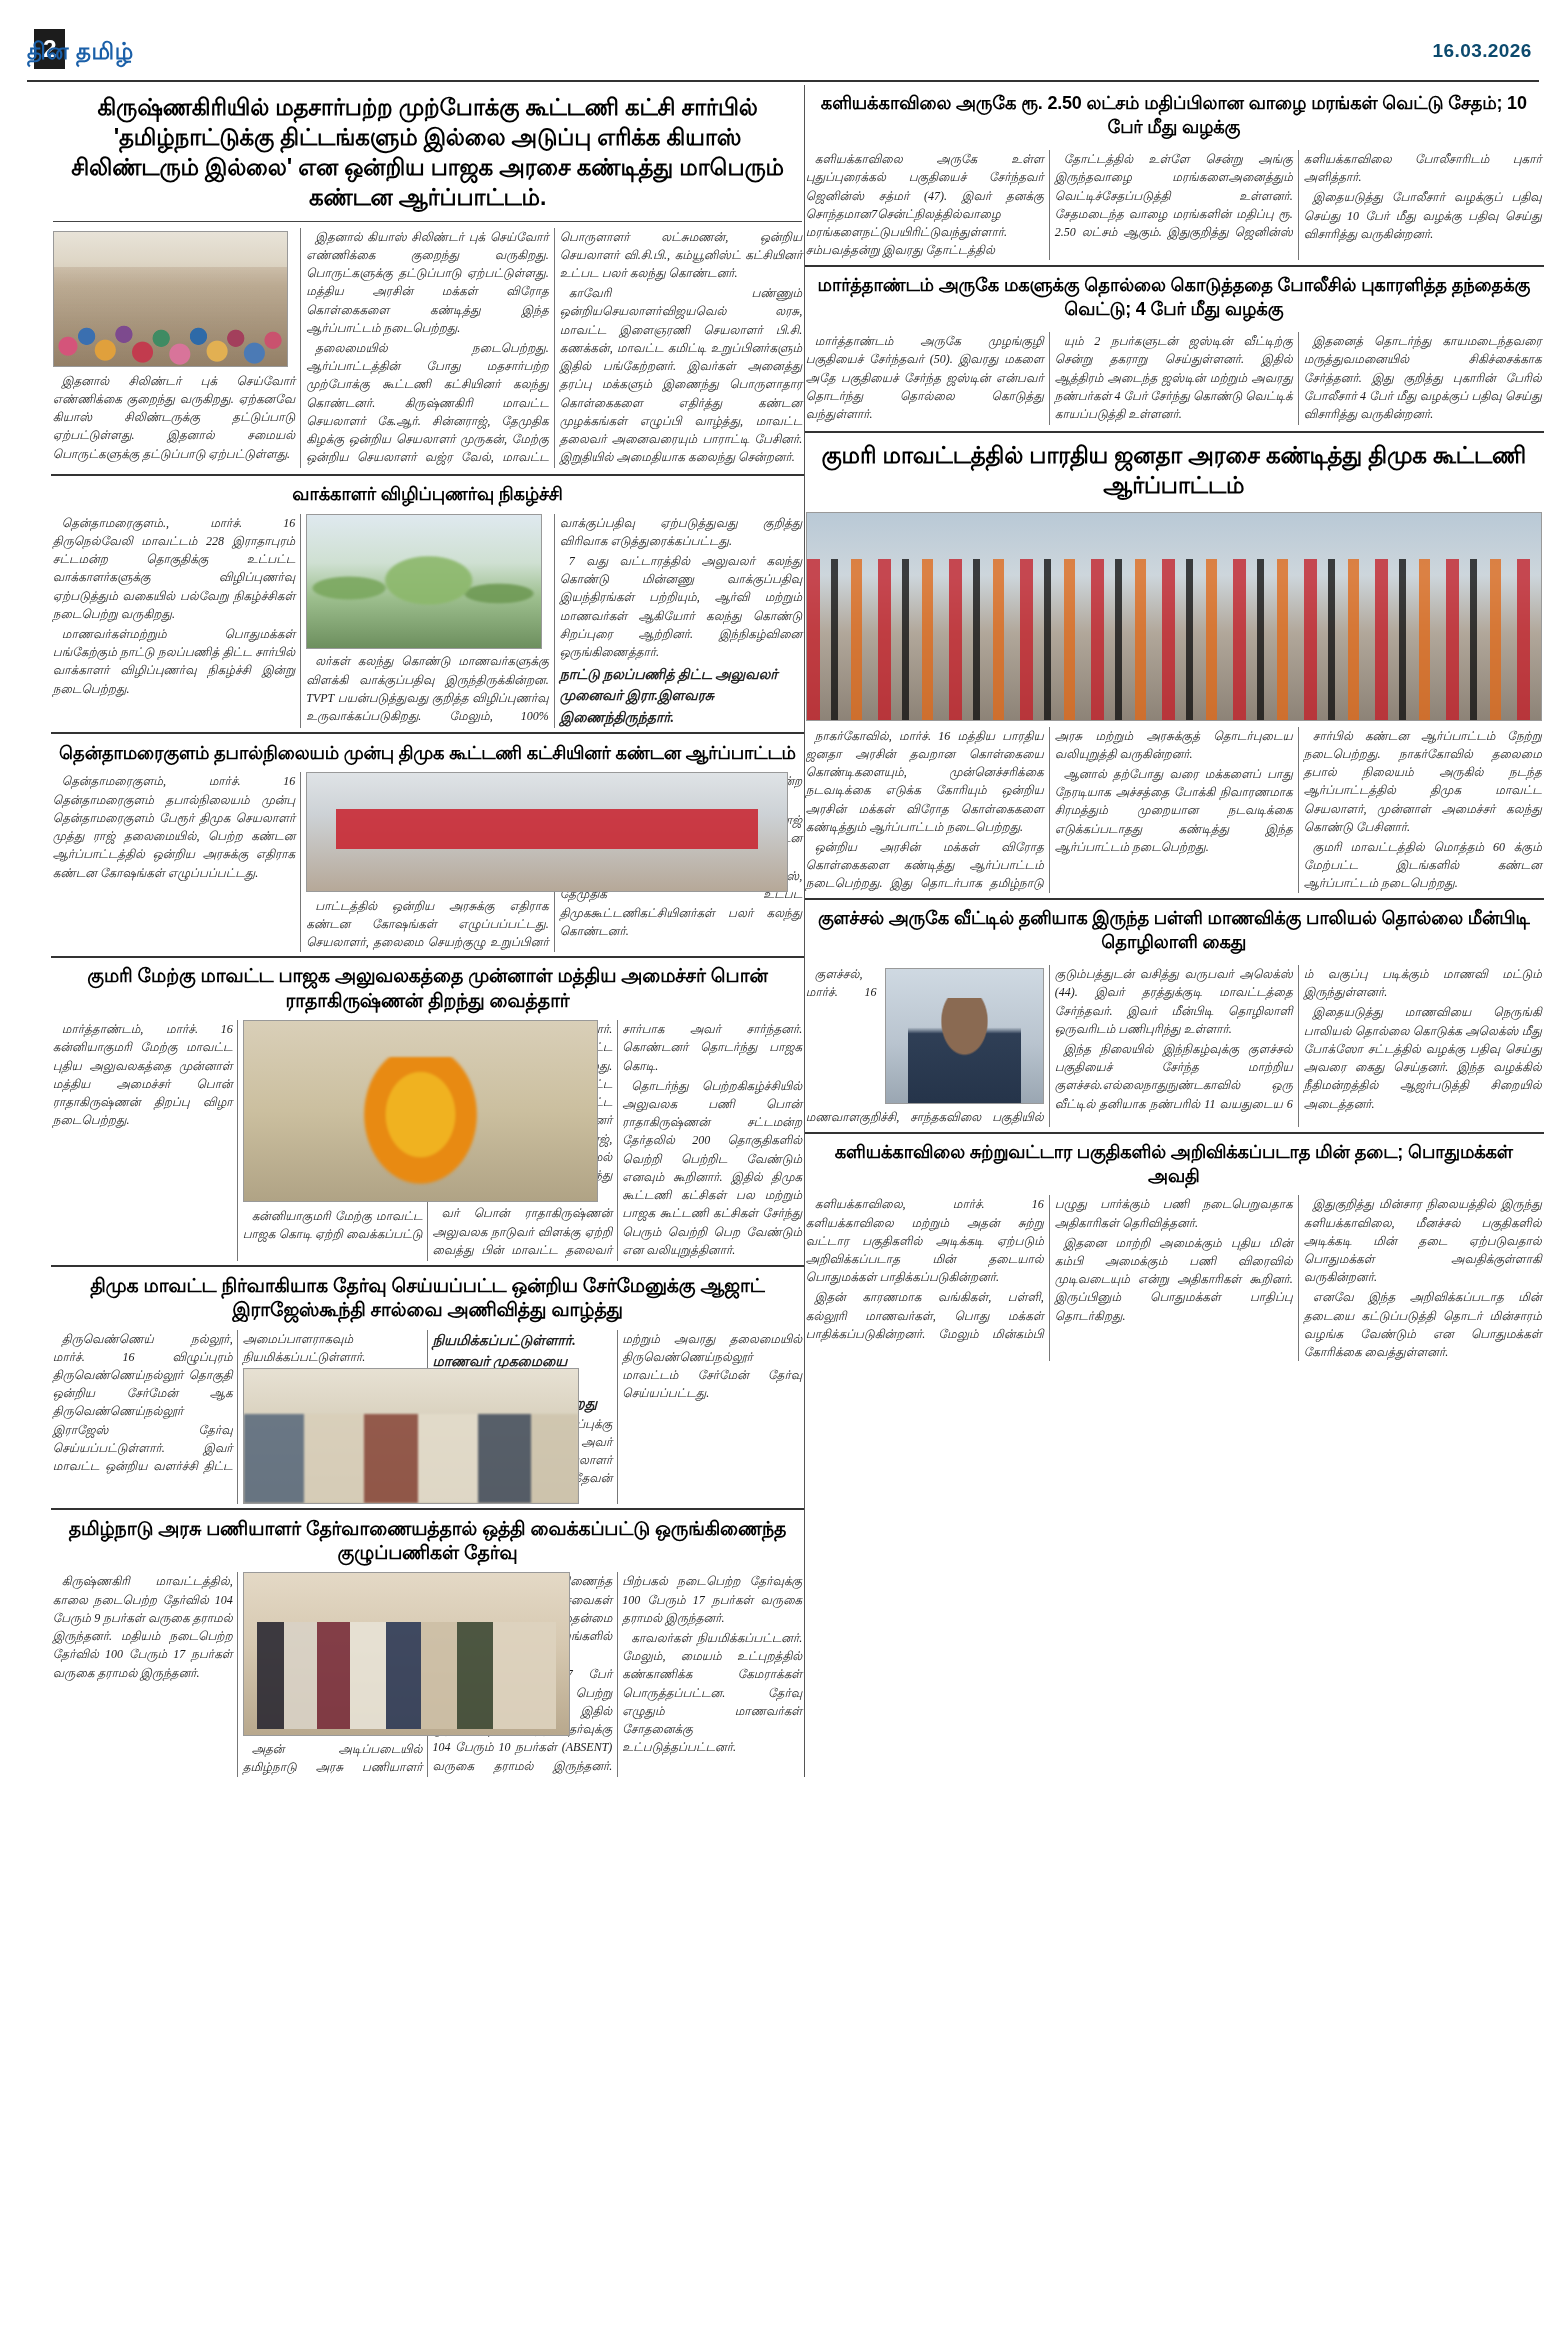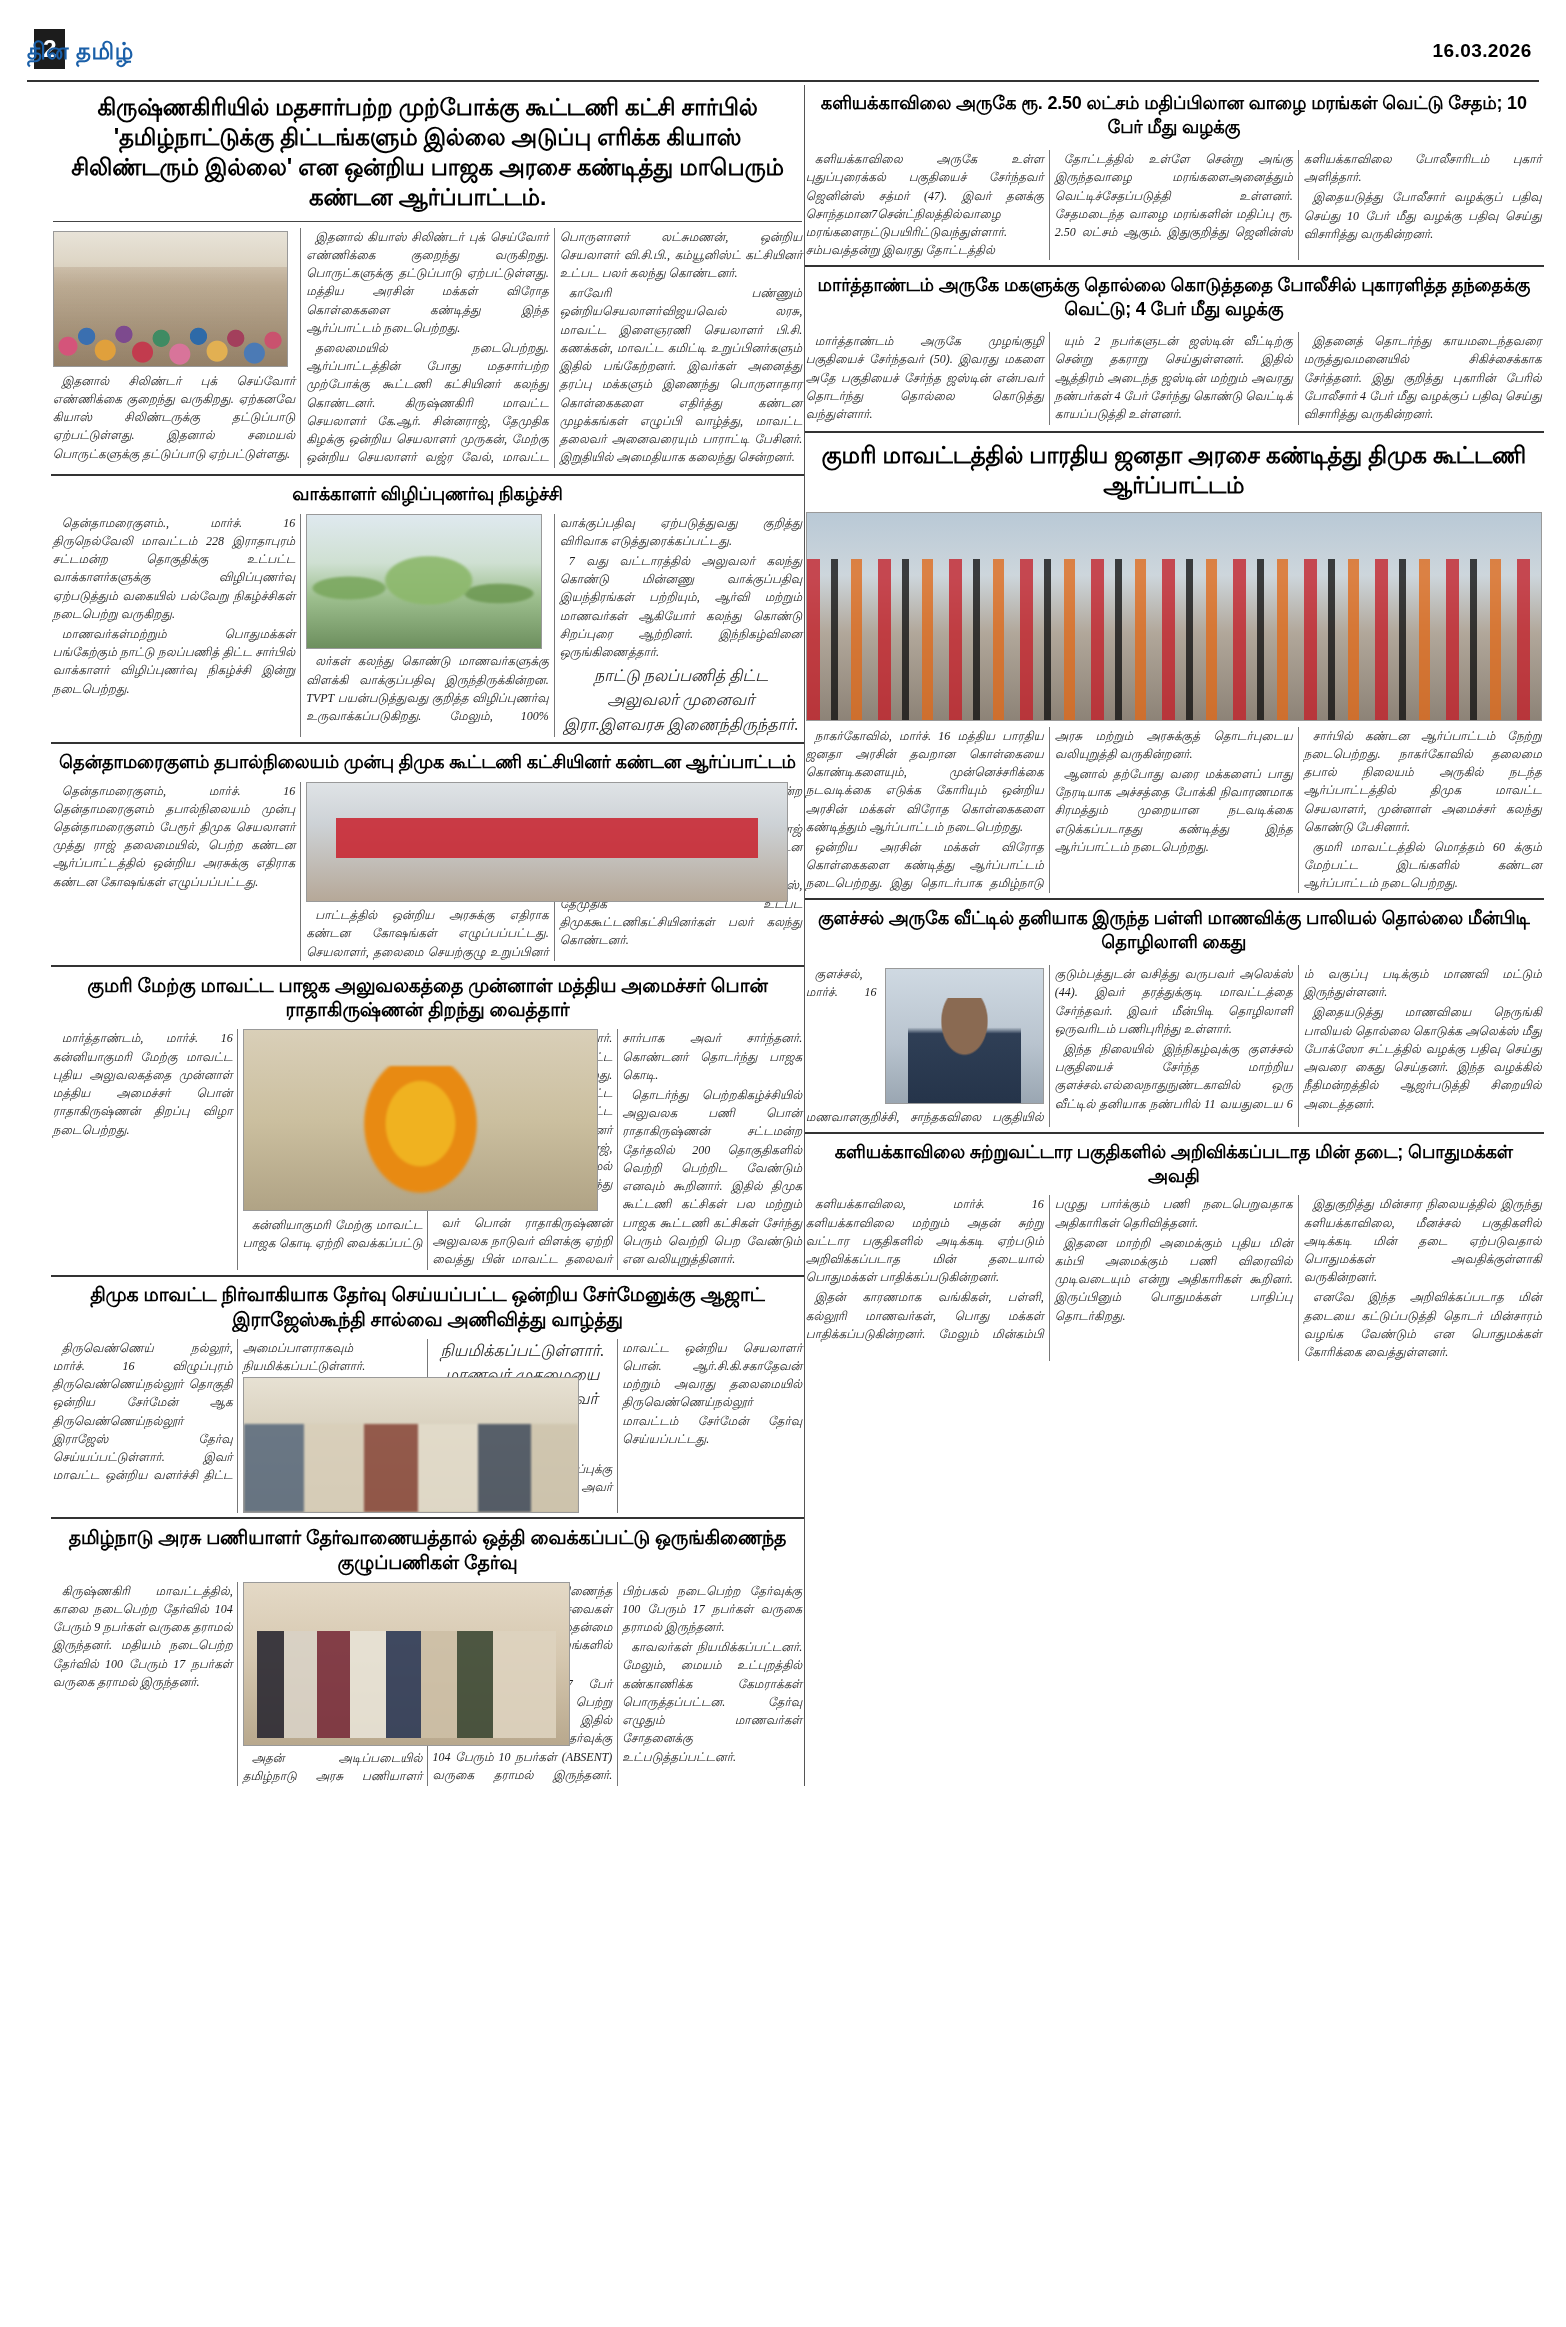--- a/index.html
+++ b/index.html
@@ -23,21 +23,21 @@
     font-size:24.5px; line-height:40px; text-align:center;
   }
   .masthead-title {
     position:absolute; left:0; right:0; top:14.5px; 
     color:#1a5fa8; font-weight:bold; font-size:23px;
     font-family:"Liberation Sans", sans-serif; letter-spacing:0.5px;
   }
   .masthead-date {
     position:absolute; right:7.3px; top:16.4px;
     font-family:"Liberation Sans", sans-serif; font-weight:bold; font-size:19px;
-    color:#000000; letter-spacing:0.4px;margin-left:12px;
+    color:#0c4a6e; letter-spacing:0.4px;margin-left:12px;
   }
   .rule-thick { border-top:2.7px solid #333; margin:0 0 0 0; }
   .rule-thin  { border-top:1.5px solid #444; }
   .rule-med   { border-top:2px solid #333; }
 
   
   .masterwrap { display:flex; margin-top:3.6px; }
   .col-left  { width:753px;margin-left:24px; }
   .col-right { width:753px; }
   .gutter { width:6.4px; position:relative; }
@@ -66,21 +66,21 @@
     font-family:"Liberation Serif", serif;
     font-style:italic;
     font-size:12px;
     line-height:1.52;
     text-align:justify;
     text-justify:inter-word;
     hyphens:auto;
     color:#1a1a1a;
   }
   .body-txt p { margin:0 0 1.8px 0; text-indent:9px; }
-  .cap { font-size:16px; font-style:italic; text-align:center; margin-top:2.7px; color:#222; }
+  .cap { font-size:14px; font-style:italic; text-align:left; margin-top:2.7px; color:#222;font-weight:bold; }
 
   
   .photo { position:relative; overflow:hidden; border:0.9px solid #999; background:#cfd6cf; }
   .photo.float-r { float:right; margin:2.7px 0 4.5px 8.2px; }
   .photo .sky { position:absolute; inset:0; }
   .ph-crowd .sky { background:
       linear-gradient(180deg,#e8e3d8 0%,#ded6c6 22%,#cfc3ad 40%,#c2b49b 100%); }
   .ph-crowd::after{
     content:""; position:absolute; left:0; right:0; bottom:0; height:74%;
     background:

